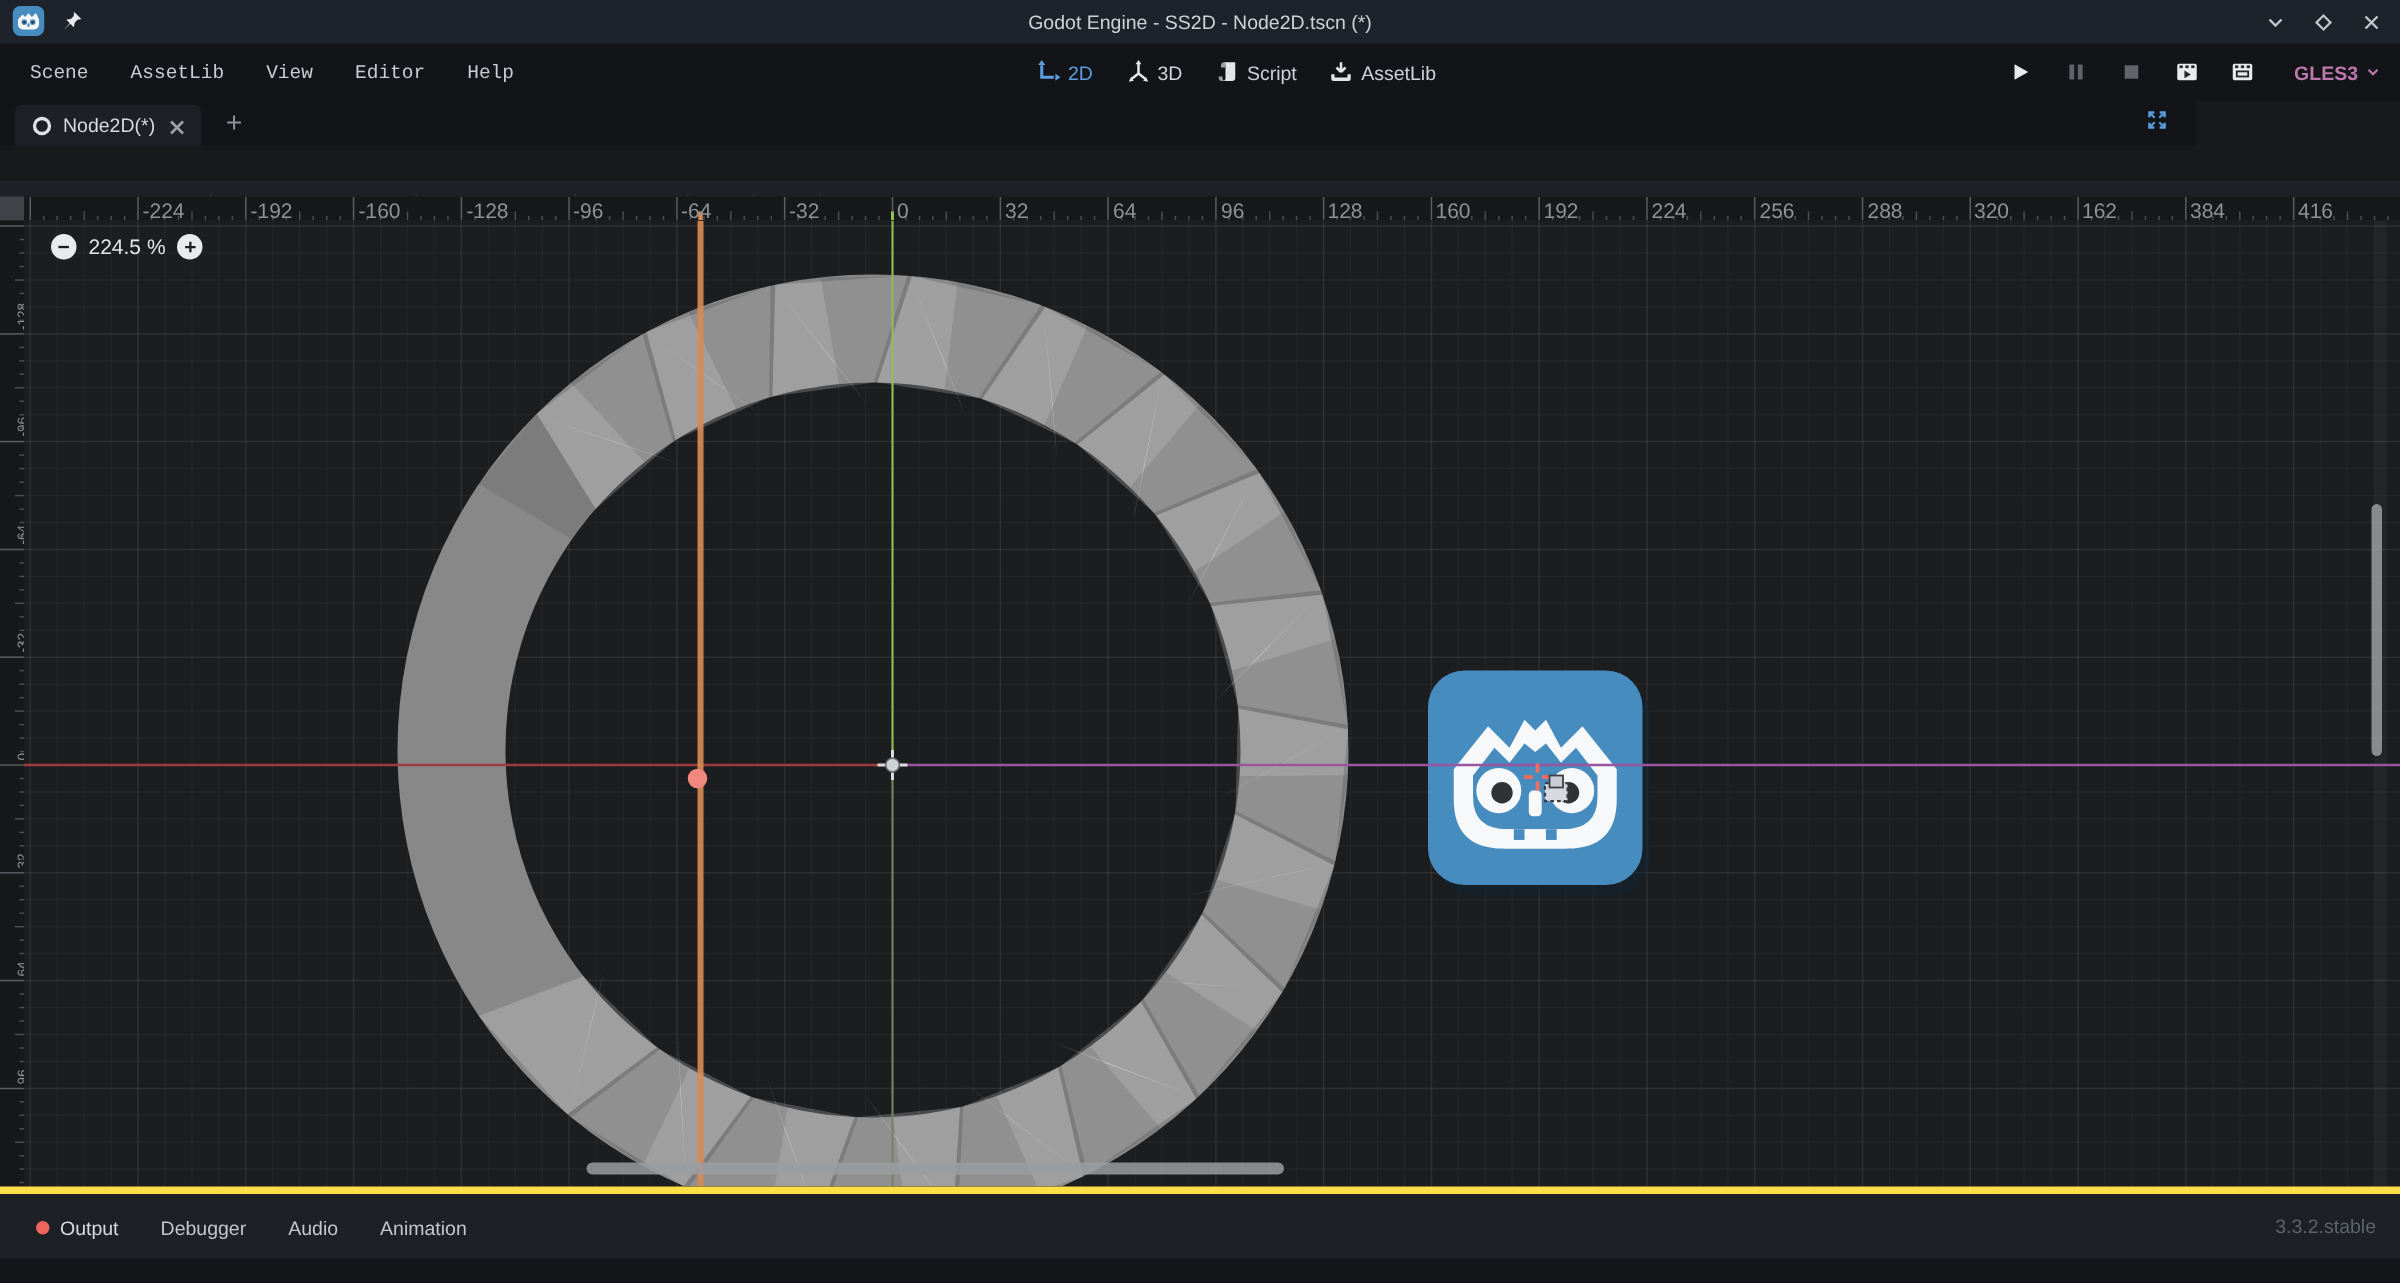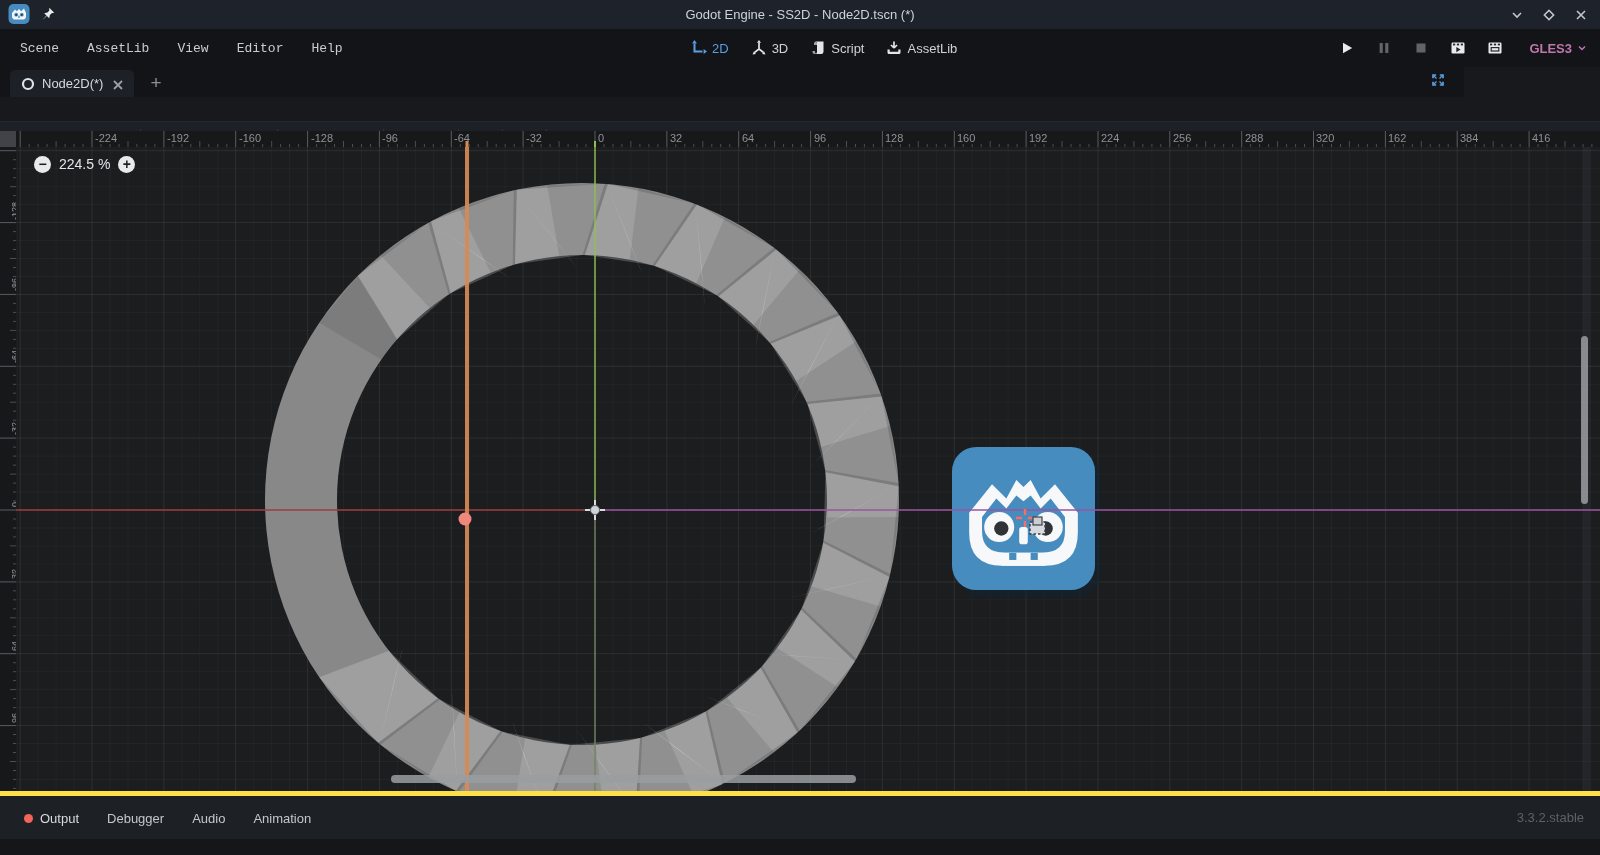--- a/index.html
+++ b/index.html
@@ -34,21 +34,21 @@
   .tab-expand { position:absolute; right:14px; top:5px; width:20px; height:20px; }
   
   .toolbar { position:absolute; left:0; top:97px; width:1600px; height:34px; background:#1d2026; border-top:1px solid #26292e; display:flex; align-items:center; padding-left:10px;margin-top:24px; }
   .tool-btn { width:31px; height:28px; display:flex; align-items:center; justify-content:center; border-radius:3px; }
   .tool-sep { width:1px; height:20px; background:#2f3237; margin:0 6px; }
   .view-btn { padding:0 12px; height:28px; display:flex; align-items:center; color:#d3d6da; }
   
   .ruler-corner { position:absolute; left:0; top:131px; width:16px; height:16px; background:#414348; }
   .ruler-h { position:absolute; left:16px; top:131px; width:1584px; height:16px; background:#17181a; overflow:hidden; }
   .ruler-v { position:absolute; left:0; top:147px; width:16px; height:644px; background:#17181a; overflow:hidden; }
-  .rlabel { position:absolute; color:#8e9296; font-size:11px; top:1px; }
+  .rlabel { position:absolute; color:#8e9296; font-size:14px; top:1px; }
   .rlabel-v { position:absolute; color:#8e9296; font-size:9px; transform:rotate(-90deg); transform-origin:left top; left:10px; }
   .canvas { position:absolute; left:16px; top:147px; width:1584px; height:644px; background:#1c1d1f; overflow:hidden; }
   .canvas svg.scene { position:absolute; left:0; top:0; }
   .zoomwidget { position:absolute; left:18px; top:7px; height:20px; display:flex; align-items:center; gap:8px; }
   .zoombtn { width:17px; height:17px; border-radius:50%; background:#e8eaec; color:#1c1d1f; display:flex; align-items:center; justify-content:center; font-size:14px; font-weight:bold; line-height:1; }
   .zoomlabel { color:#e3e5e8; font-size:14px; }
   .sb-h { position:absolute; border-radius:4px; background:#9a9da1; opacity:.85; }
   .sb-v { position:absolute; border-radius:4px; background:#9a9da1; opacity:.85; }
   .sb-vtrack { position:absolute; right:9px; top:0; width:8px; height:644px; background:#232528; }
   

